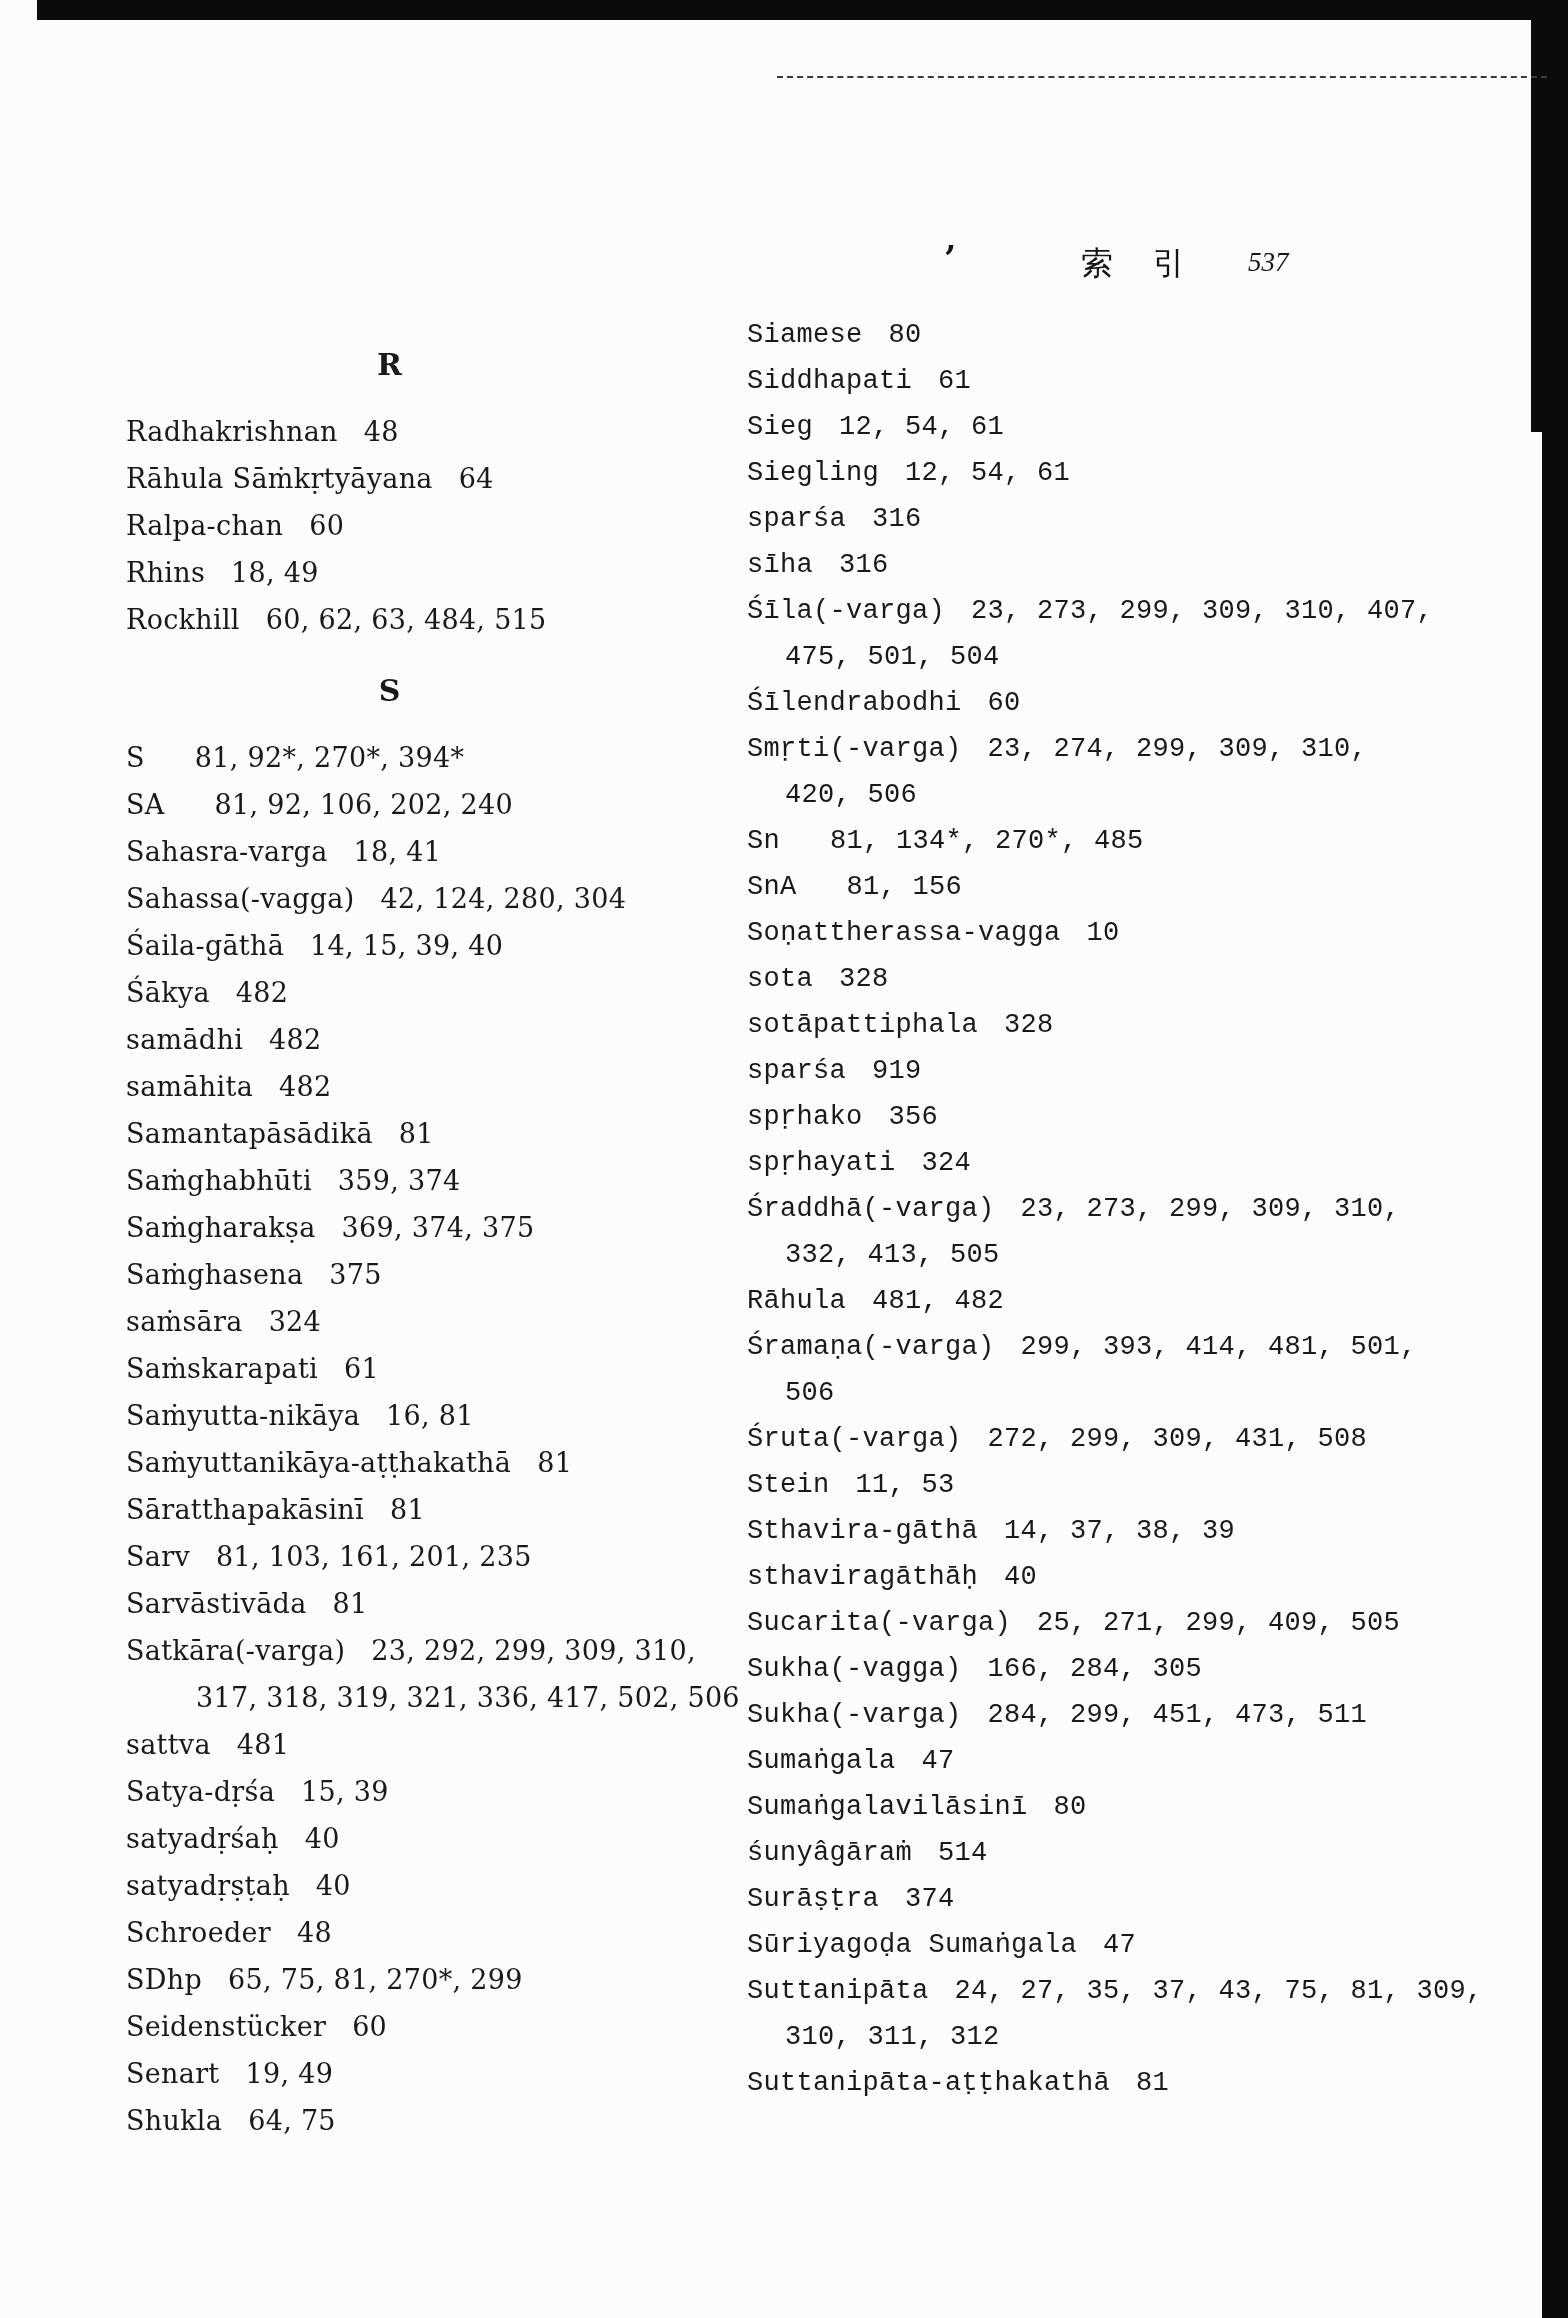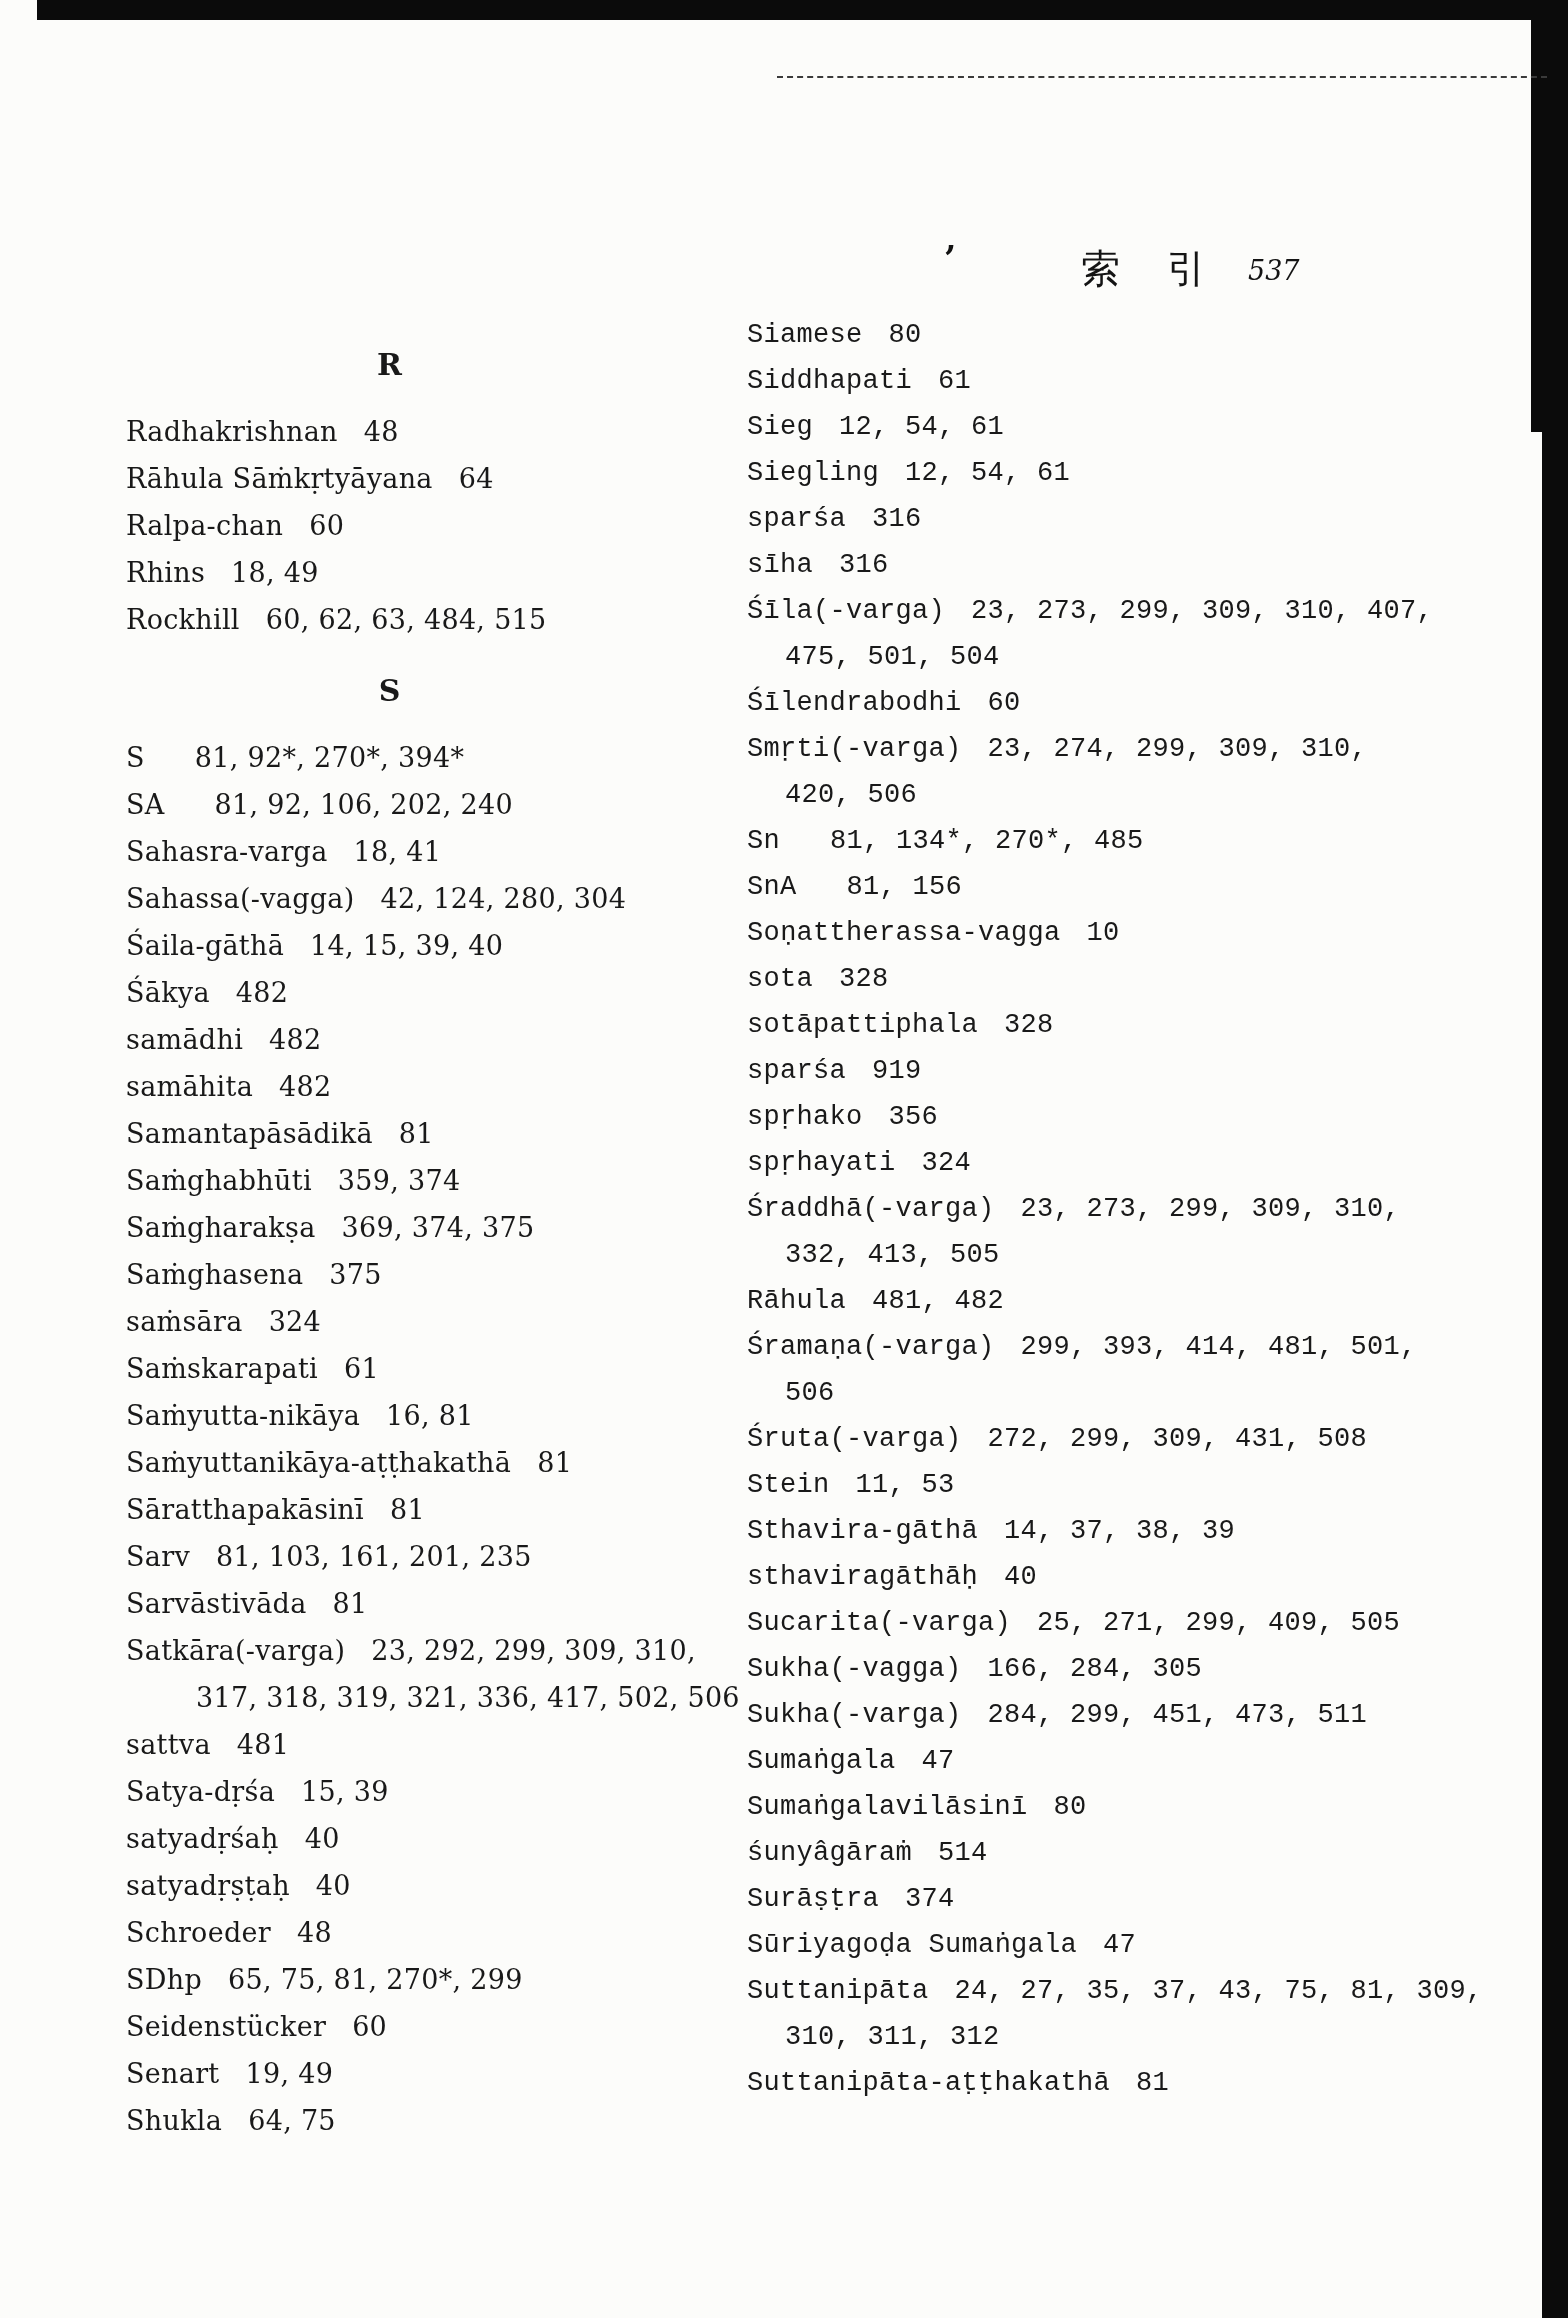--- a/index.html
+++ b/index.html
@@ -52,32 +52,33 @@
     left: 944px;
     top: 238px;
     font-size: 35px;
     font-weight: 700;
     color: #111;
   }
   .header-title {
     position: absolute;
     left: 1081px;
     top: 242px;
-    font-size: 39px;
+    font-size: 32px;
     letter-spacing: 4px;
     white-space: pre;
     color: #141414;
   }
   .page-number {
     position: absolute;
     left: 1248px;
-    top: 255px;
+    top: 247px;
     font-size: 27px;
     font-style: italic;
     color: #141414;
+    font-family: Liberation Serif, serif;
   }
   .col {
     position: absolute;
   }
   .col-left {
     left: 126px;
     top: 341px;
     width: 649px;
   }
   .col-right {

